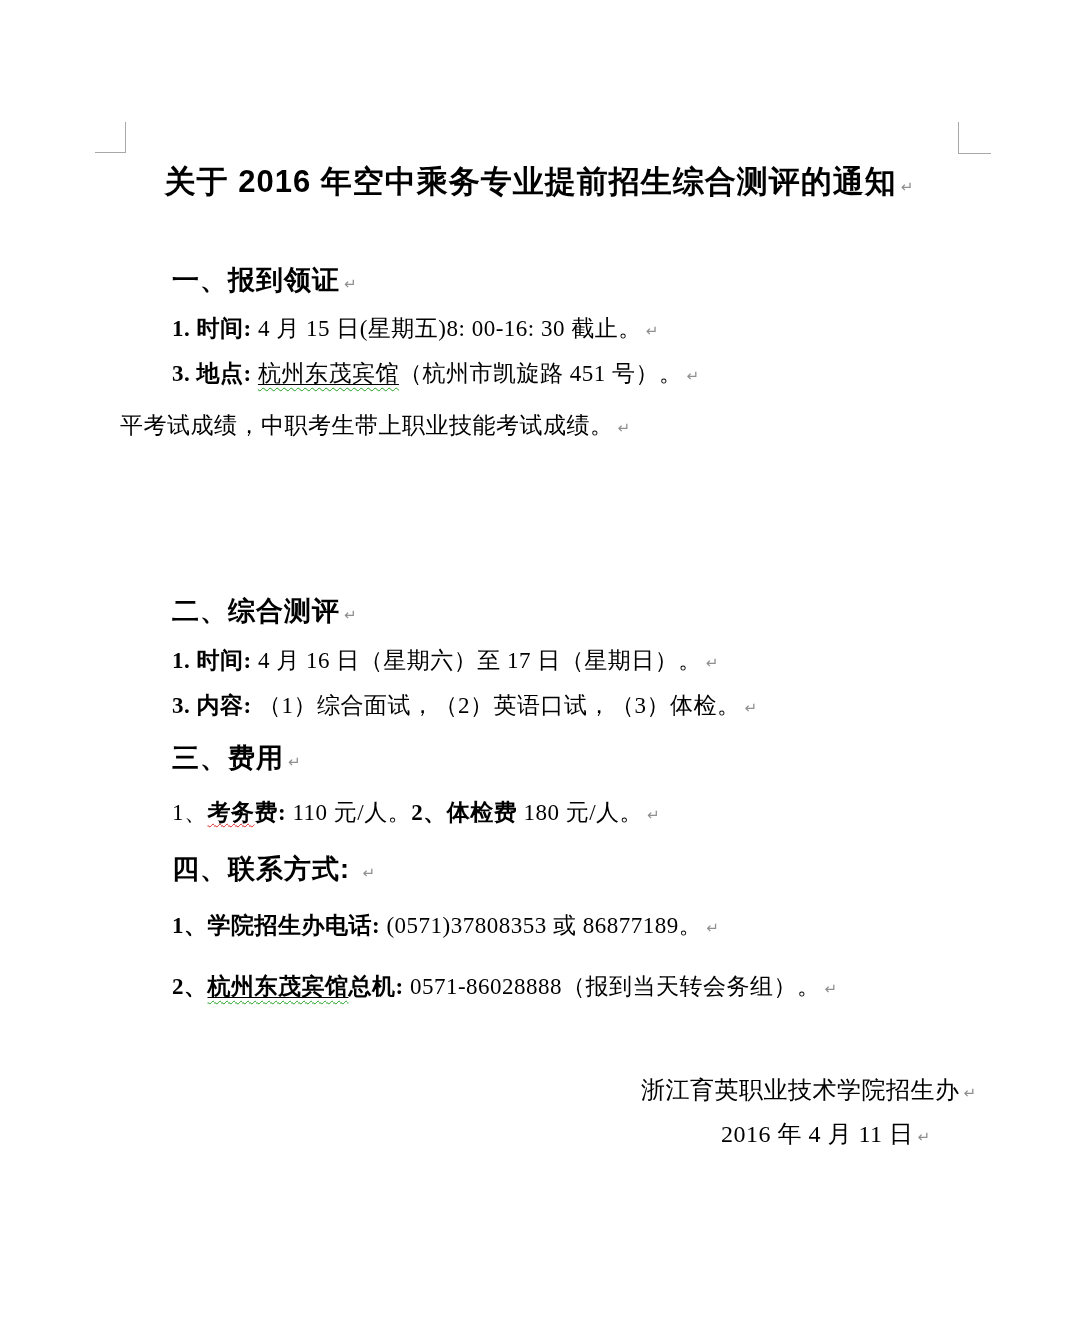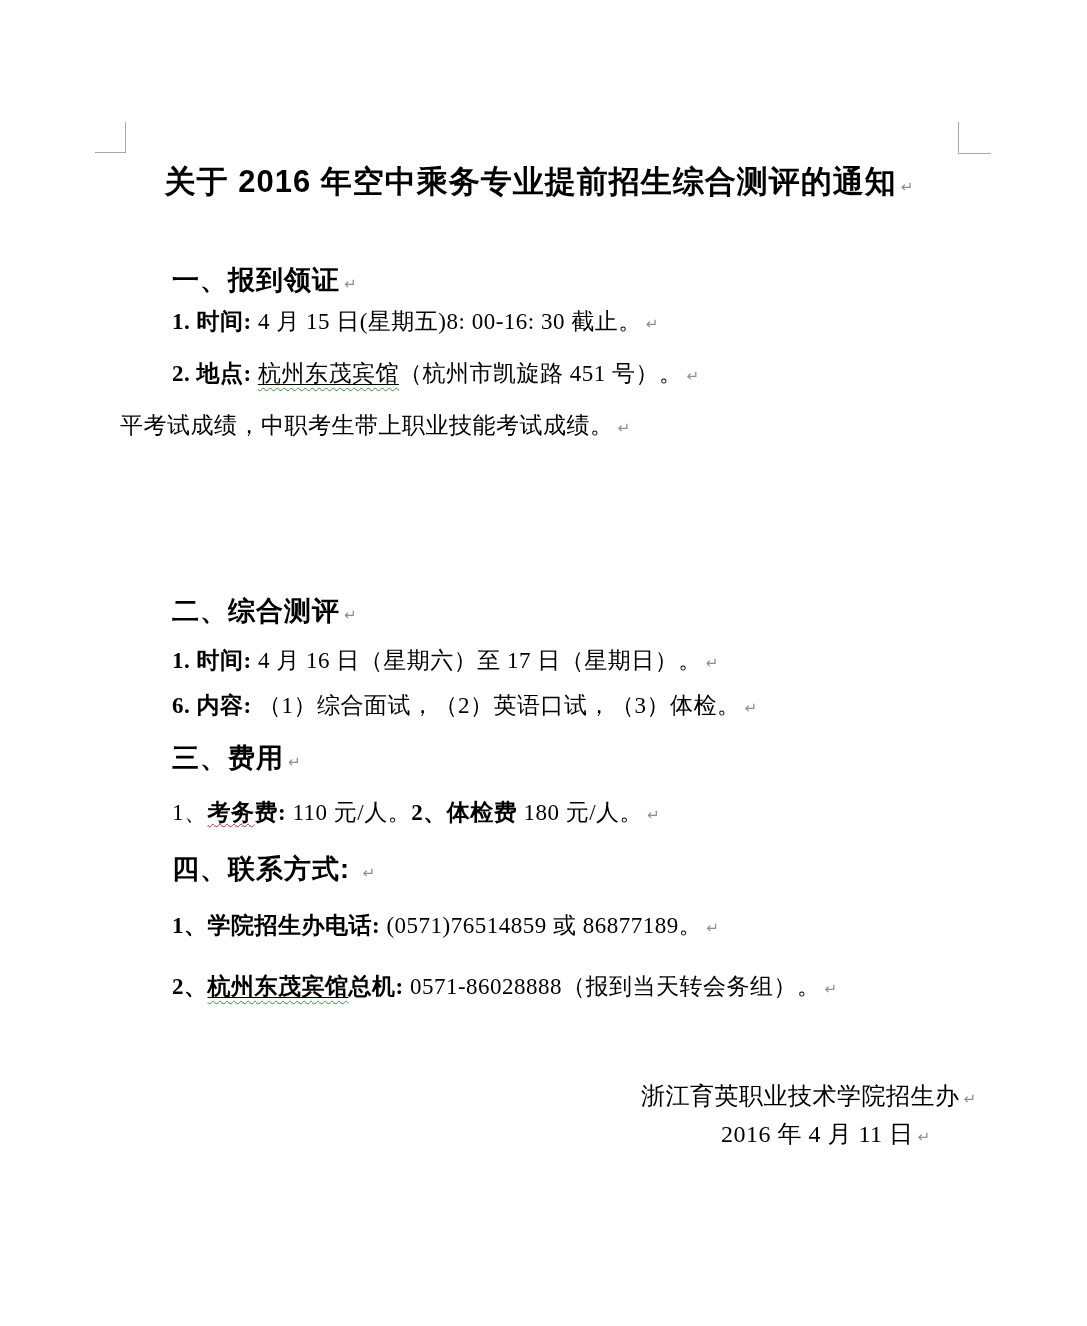--- a/index.html
+++ b/index.html
@@ -63,58 +63,58 @@
   .pilcrow {
     font-family:"DejaVu Sans",sans-serif;
     font-weight:normal;
     color:#8f8f8f;
     font-size:15px;
     letter-spacing:0;
     margin-left:4px;
     text-decoration:none;
     display:inline-block;
   }
-  .sig { text-align:right; width:856px; font-size:24px; line-height:43px; letter-spacing:0.5px; white-space:pre-wrap; }
+  .sig { text-align:right; width:856px; font-size:24px; line-height:31px; letter-spacing:0.5px; white-space:pre-wrap; }
   .date { position:absolute; left:601px; font-size:24px; line-height:30px; letter-spacing:0.5px; white-space:pre-wrap; }
 </style>
 </head>
 <body>
 
 <div class="page">
 
   <div class="mark mark-tl"></div>
   <div class="mark mark-tr"></div>
 
   <div class="content">
 
     <div class="abs title" style="top:161px;"><span>关于 2016 年空中乘务专业提前招生综合测评的通知</span><span class="pilcrow">↵</span></div>
 
     <div class="abs heading" style="top:263px;"><span>一、报到领证</span><span class="pilcrow">↵</span></div>
 
-    <div class="abs bodyline" style="top:306px;"><span class="b">1. 时间:</span><span> 4 月 15 日(星期五)8: 00-16: 30 截止。</span><span class="pilcrow">↵</span></div>
+    <div class="abs bodyline" style="top:313px;"><span class="b">1. 时间:</span><span> 4 月 15 日(星期五)8: 00-16: 30 截止。</span><span class="pilcrow">↵</span></div>
 
-    <div class="abs bodyline" style="top:358px;"><span class="b">2. 地点:</span><span> </span><span class="u-solid"><span class="u-wavy-green">杭州东茂宾馆</span></span><span>（杭州市凯旋路 451 号）。</span><span class="pilcrow">↵</span></div>
+    <div class="abs bodyline" style="top:358px;"><span class="b">3. 地点:</span><span> </span><span class="u-solid"><span class="u-wavy-green">杭州东茂宾馆</span></span><span>（杭州市凯旋路 451 号）。</span><span class="pilcrow">↵</span></div>
 
     <div class="abs para" style="top:402px;">
       <div class="jline last"><span>平考试成绩，中职考生带上职业技能考试成绩。</span><span class="pilcrow">↵</span></div>
     </div>
 
     <div class="abs heading" style="top:594px;"><span>二、综合测评</span><span class="pilcrow">↵</span></div>
 
     <div class="abs bodyline" style="top:645px;"><span class="b">1. 时间:</span><span> 4 月 16 日（星期六）至 17 日（星期日）。</span><span class="pilcrow">↵</span></div>
 
-    <div class="abs bodyline" style="top:690px;"><span class="b">6. 内容:</span><span> （1）综合面试，（2）英语口试，（3）体检。</span><span class="pilcrow">↵</span></div>
+    <div class="abs bodyline" style="top:690px;"><span class="b">3. 内容:</span><span> （1）综合面试，（2）英语口试，（3）体检。</span><span class="pilcrow">↵</span></div>
 
     <div class="abs heading" style="top:741px;"><span>三、费用</span><span class="pilcrow">↵</span></div>
 
     <div class="abs bodyline" style="top:797px;"><span>1、</span><span class="b"><span class="u-wavy-red">考务</span><span>费:</span></span><span> 110 元/人。</span><span class="b">2、</span><span class="b">体检费</span><span> 180 元/人。</span><span class="pilcrow">↵</span></div>
 
     <div class="abs heading" style="top:852px;"><span>四、联系方式: </span><span class="pilcrow">↵</span></div>
 
-    <div class="abs bodyline" style="top:910px;"><span class="b">1、学院招生办电话:</span><span> (0571)76514859 或 86877189。</span><span class="pilcrow">↵</span></div>
+    <div class="abs bodyline" style="top:910px;"><span class="b">1、学院招生办电话:</span><span> (0571)37808353 或 86877189。</span><span class="pilcrow">↵</span></div>
 
     <div class="abs bodyline" style="top:971px;"><span class="b">2、</span><span class="b u-solid"><span class="u-wavy-green">杭州东茂宾馆</span></span><span class="b">总机:</span><span> 0571-86028888（报到当天转会务组）。</span><span class="pilcrow">↵</span></div>
 
     <div class="abs sig" style="top:1075px;"><span>浙江育英职业技术学院招生办</span><span class="pilcrow">↵</span></div>
 
     <div class="date" style="top:1119px;"><span>2016 年 4 月 11 日</span><span class="pilcrow">↵</span></div>
 
   </div>
 </div>
 

